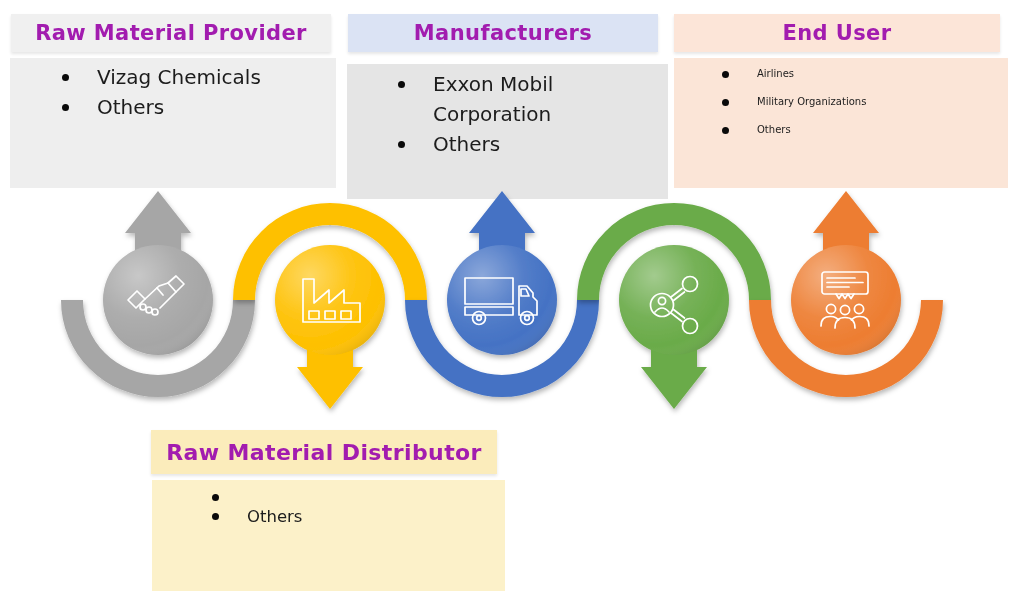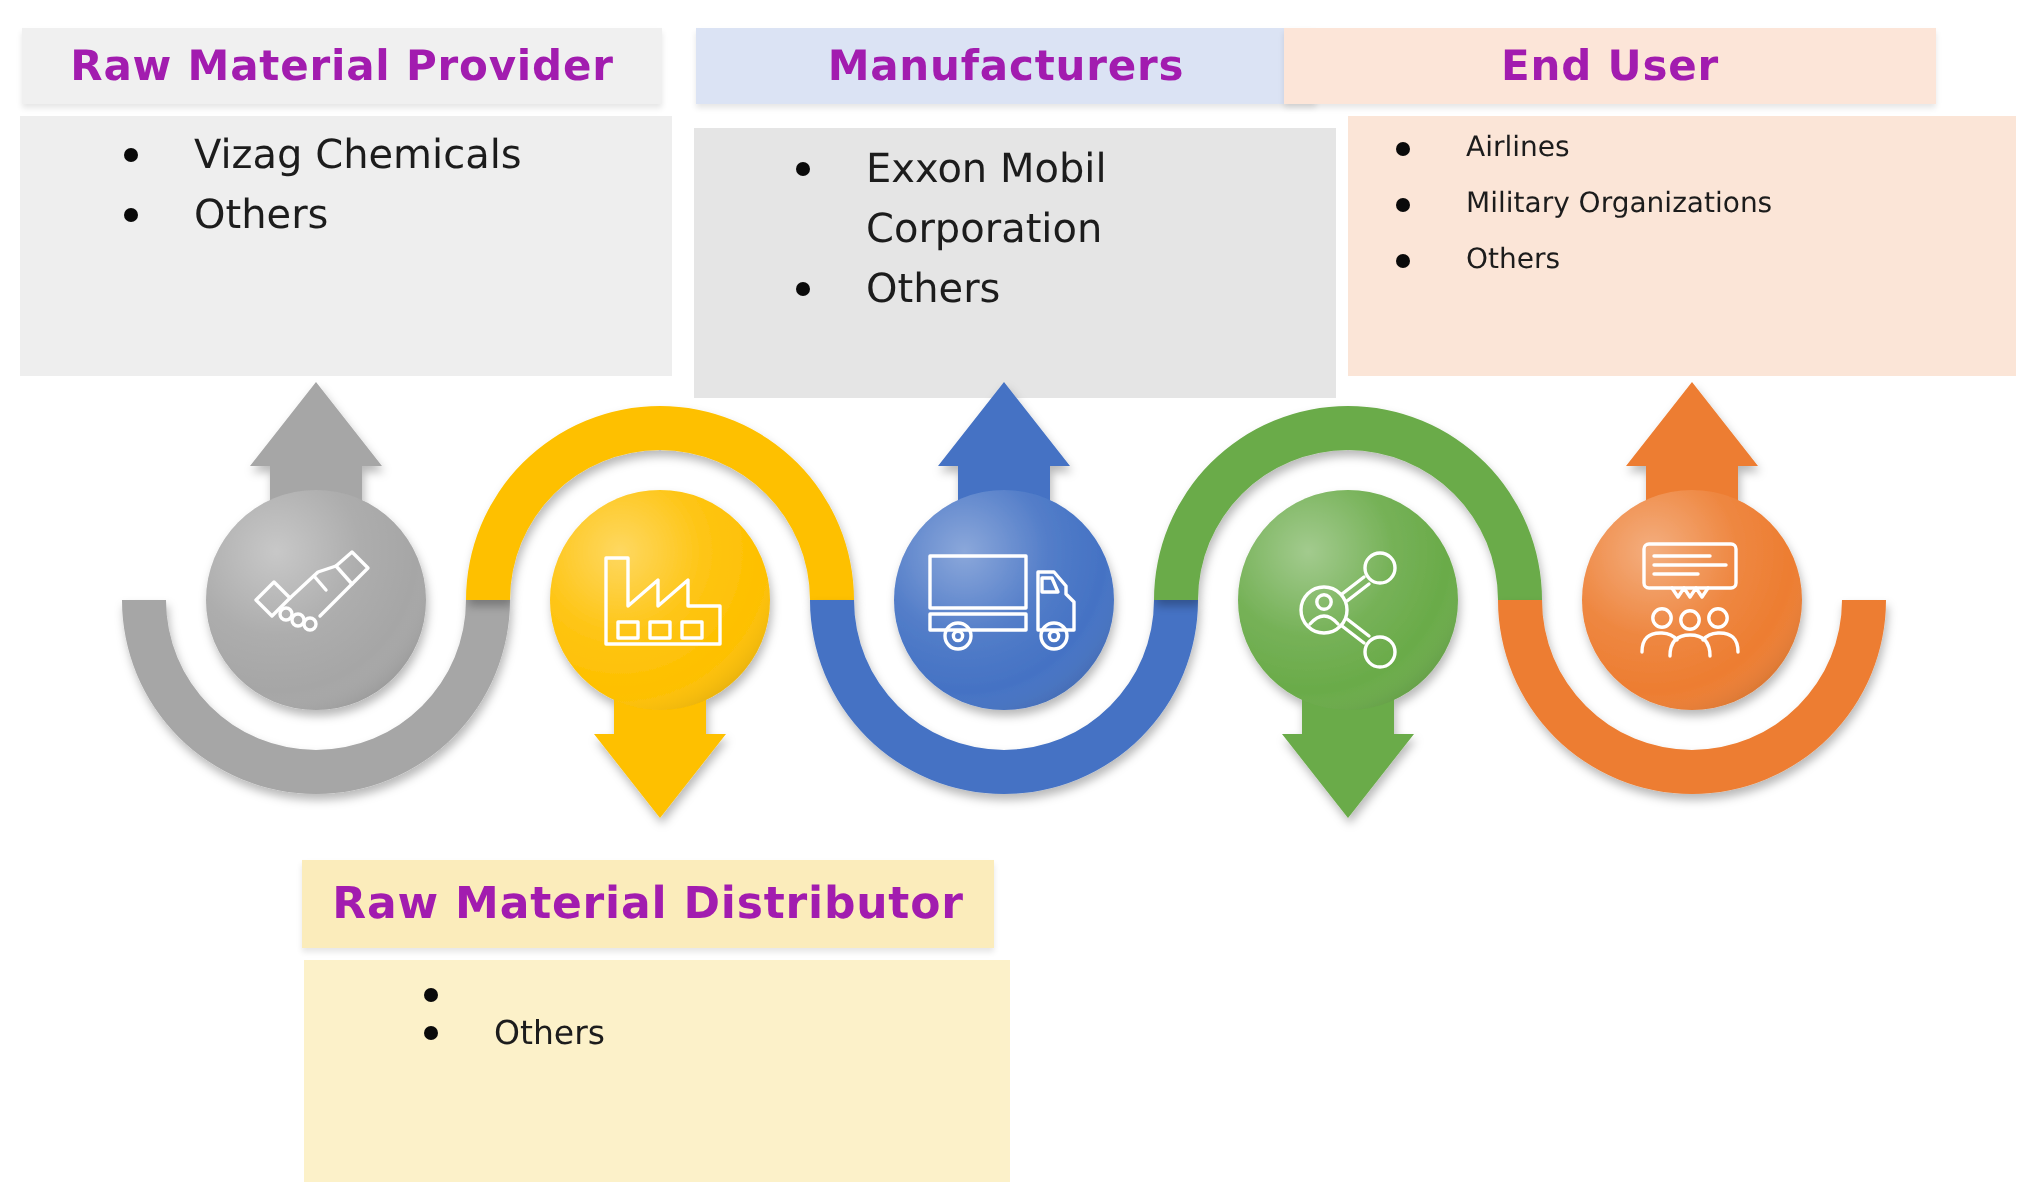--- a/index.html
+++ b/index.html
@@ -18,23 +18,23 @@
   #list-rmp{left:10px;top:58px;width:326px;height:126px;padding-top:4px;}
   #list-rmp li{padding-left:52px;}
 
   
   #hdr-mfr{left:348px;top:14px;width:310px;height:38px;}
   #list-mfr{left:347px;top:64px;width:321px;height:130px;padding-top:5px;}
   #list-mfr li{padding-left:51px;}
   #list-mfr .li-text{max-width:152px;}
 
   
-  #hdr-eu{left:642px;top:14px;width:326px;height:38px;}
+  #hdr-eu{left:674px;top:14px;width:326px;height:38px;}
   #list-eu{left:674px;top:58px;width:334px;height:128px;padding-top:2px;}
-  #list-eu li{padding-left:24px;font-size:14px;line-height:28px;}
+  #list-eu li{padding-left:48px;font-size:10px;line-height:28px;}
   #list-eu .bullet{margin-top:11px;}
 
   
   #hdr-rmd{left:151px;top:430px;width:346px;height:44px;font-size:22px;}
   #list-rmd{left:152px;top:480px;width:353px;height:109px;padding-top:2px;}
   #list-rmd li{padding-left:60px;font-size:16.5px;line-height:31px;}
 
   #chain-svg{position:absolute;left:0;top:0;}
   .icon{stroke:#ffffff;fill:none;stroke-width:2;stroke-linecap:round;stroke-linejoin:round;}
   .icon-thin{stroke-width:1.7;}

